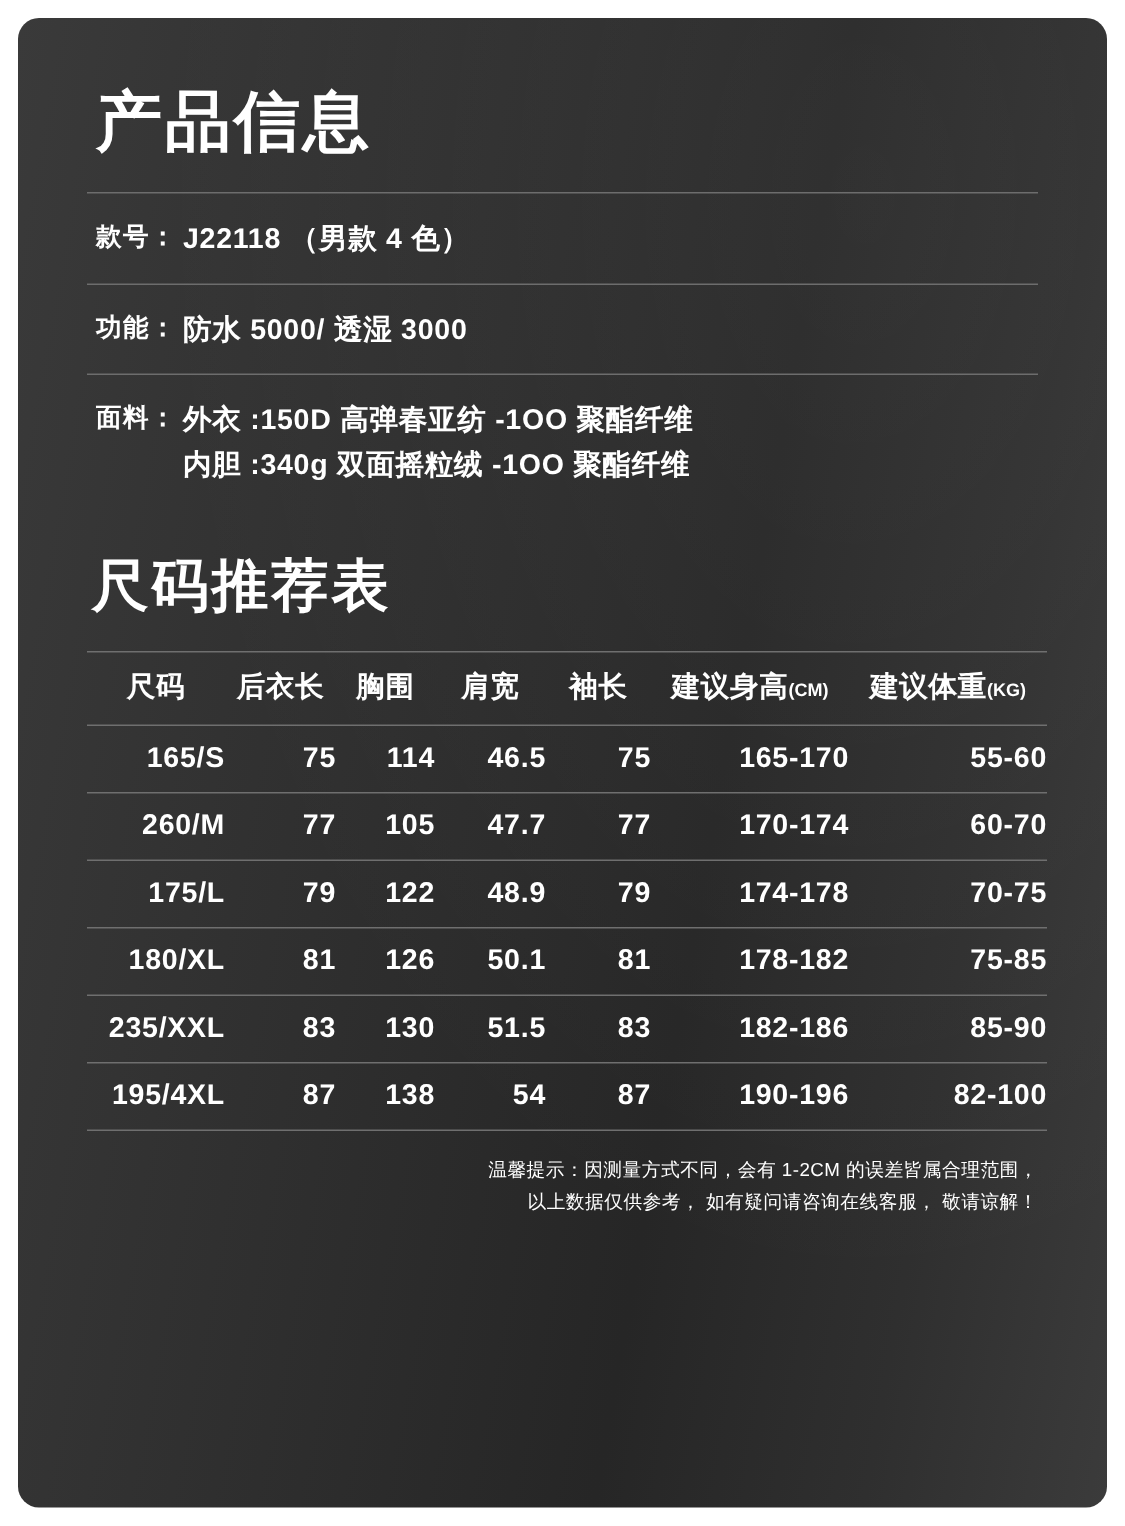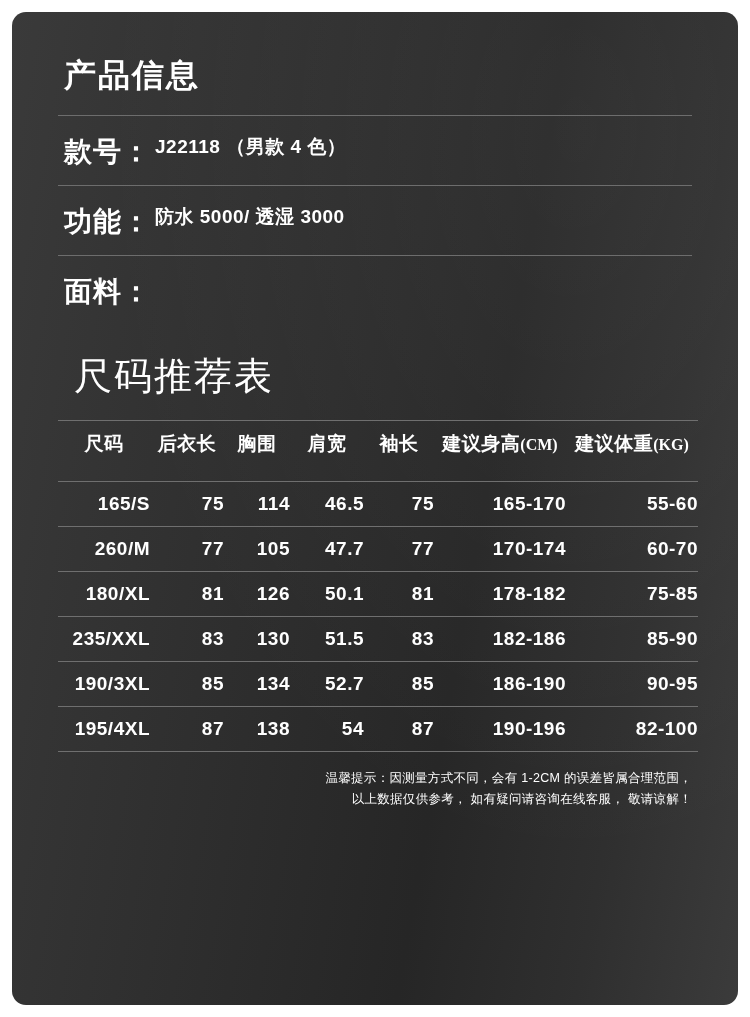--- a/index.html
+++ b/index.html
@@ -38,84 +38,83 @@
   }
 
   .inner {
     position: relative;
     padding: 46px 46px 0 46px;
     z-index: 2;
   }
 
   .title {
     color: #ffffff;
-    font-size: 32px;
+    font-size: 44px;
     font-weight: bold;
     letter-spacing: 2px;
     line-height: 1.1;
     margin: 0 0 22px 6px;
   }
 
   .hr {
     height: 1px;
     background: #6d6d6d;
     margin: 0;
   }
 
   .info-row {
     display: flex;
     align-items: flex-start;
     padding: 16px 4px 14px 6px;
     color: #ffffff;
   }
   .info-label {
-    font-size: 28px;
+    font-size: 17px;
     font-weight: bold;
     white-space: nowrap;
     letter-spacing: 1px;
     padding-top: 1px;
   }
   .info-value {
     font-size: 19px;
     font-weight: bold;
     letter-spacing: 0.5px;
     line-height: 1.55;
     padding-left: 4px;
   }
   .info-value .ln { display: block; }
 
   .sub-title {
     color: #ffffff;
     font-size: 38px;
-    font-weight: normal;
+    font-weight: bold;
     letter-spacing: 2px;
-    margin: 26px 0 18px 16px;
+    margin: 26px 0 18px 3px;
   }
 
   table.size-table {
     width: 640px;
     margin: 0 auto;
     border-collapse: collapse;
     color: #ffffff;
   }
   table.size-table th,
   table.size-table td {
     text-align: center;
     font-weight: bold;
     border-bottom: 1px solid #6f6f6f;
   }
   table.size-table thead th {
     font-size: 19px;
-    padding: 10px 0 24px 0;
+    padding: 10px 0 12px 0;
     border-top: 1px solid #6f6f6f;
     letter-spacing: 0.5px;
-    font-family: Liberation Serif, serif;
   }
   table.size-table thead th .unit {
-    font-size: 16px;
+    font-size: 12px;
     font-weight: bold;
     letter-spacing: 0;
   }
   table.size-table tbody td {
     font-size: 19px;
     padding: 11px 0 11px 0;
     letter-spacing: 0.5px;
     text-align: right;
   }
   table.size-table tbody tr:last-child td {
@@ -163,20 +162,24 @@
         <div class="info-label">功能：</div>
         <div class="info-value">
           <span class="ln">防水 5000/ 透湿 3000</span>
         </div>
       </div>
 
       <div class="hr"></div>
 
       <div class="info-row">
         <div class="info-label">面料：</div>
+        <div class="info-value">
+          <span class="ln">外衣 :150D 高弹春亚纺 -1OO 聚酯纤维</span>
+          <span class="ln">内胆 :340g 双面摇粒绒 -1OO 聚酯纤维</span>
+        </div>
       </div>
 
       <h2 class="sub-title">尺码推荐表</h2>
 
       <table class="size-table">
         <thead>
           <tr>
             <th class="col-size"><span>尺码</span></th>
             <th class="col-len"><span>后衣长</span></th>
             <th class="col-chest"><span>胸围</span></th>
@@ -199,47 +202,47 @@
           <tr>
             <td>260/M</td>
             <td>77</td>
             <td>105</td>
             <td>47.7</td>
             <td>77</td>
             <td>170-174</td>
             <td>60-70</td>
           </tr>
           <tr>
+            <td>175/L</td>
+            <td>79</td>
+            <td>122</td>
+            <td>48.9</td>
+            <td>79</td>
+            <td>174-178</td>
+            <td>70-75</td>
+          </tr>
+          <tr>
             <td>180/XL</td>
             <td>81</td>
             <td>126</td>
             <td>50.1</td>
             <td>81</td>
             <td>178-182</td>
             <td>75-85</td>
           </tr>
           <tr>
             <td>235/XXL</td>
             <td>83</td>
             <td>130</td>
             <td>51.5</td>
             <td>83</td>
             <td>182-186</td>
             <td>85-90</td>
           </tr>
           <tr>
-            <td>190/3XL</td>
-            <td>85</td>
-            <td>134</td>
-            <td>52.7</td>
-            <td>85</td>
-            <td>186-190</td>
-            <td>90-95</td>
-          </tr>
-          <tr>
             <td>195/4XL</td>
             <td>87</td>
             <td>138</td>
             <td>54</td>
             <td>87</td>
             <td>190-196</td>
             <td>82-100</td>
           </tr>
         </tbody>
       </table>

